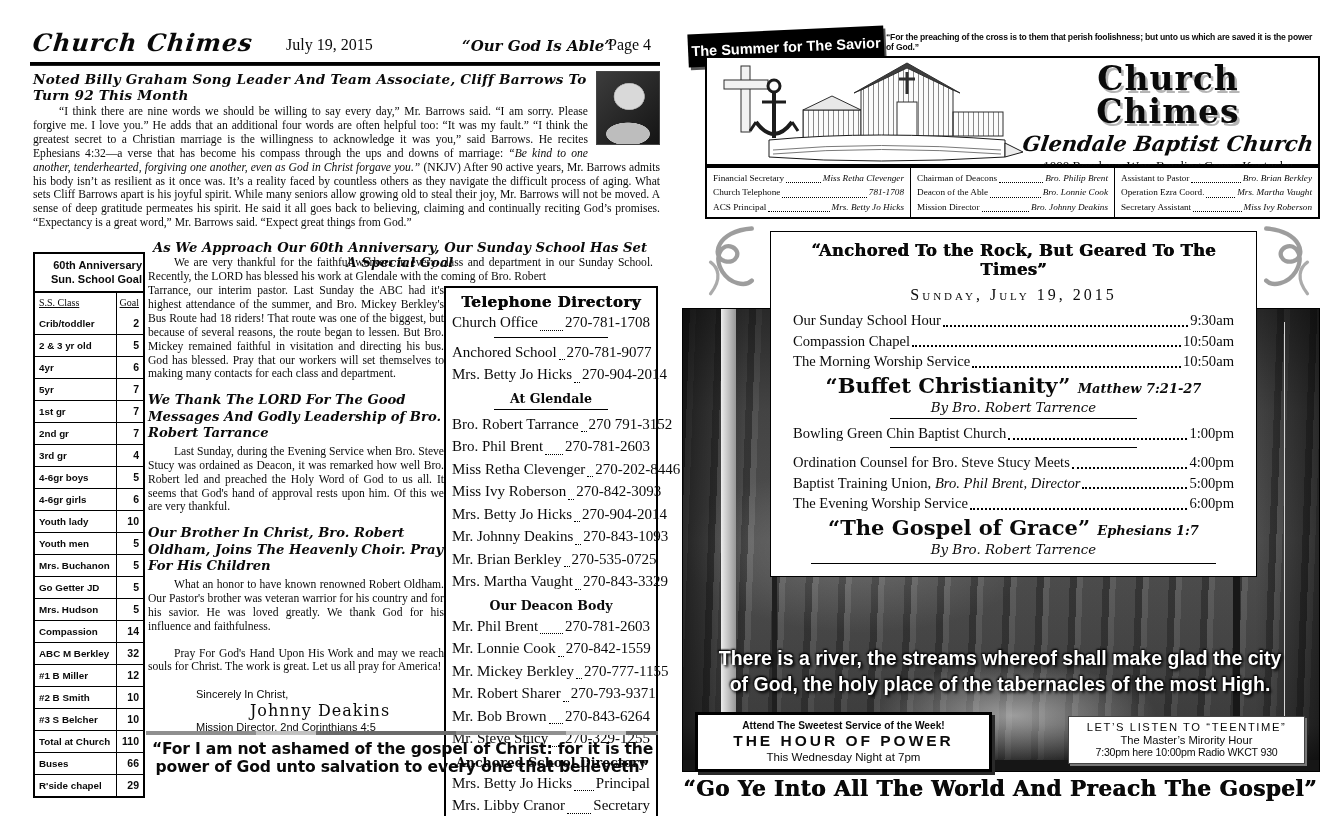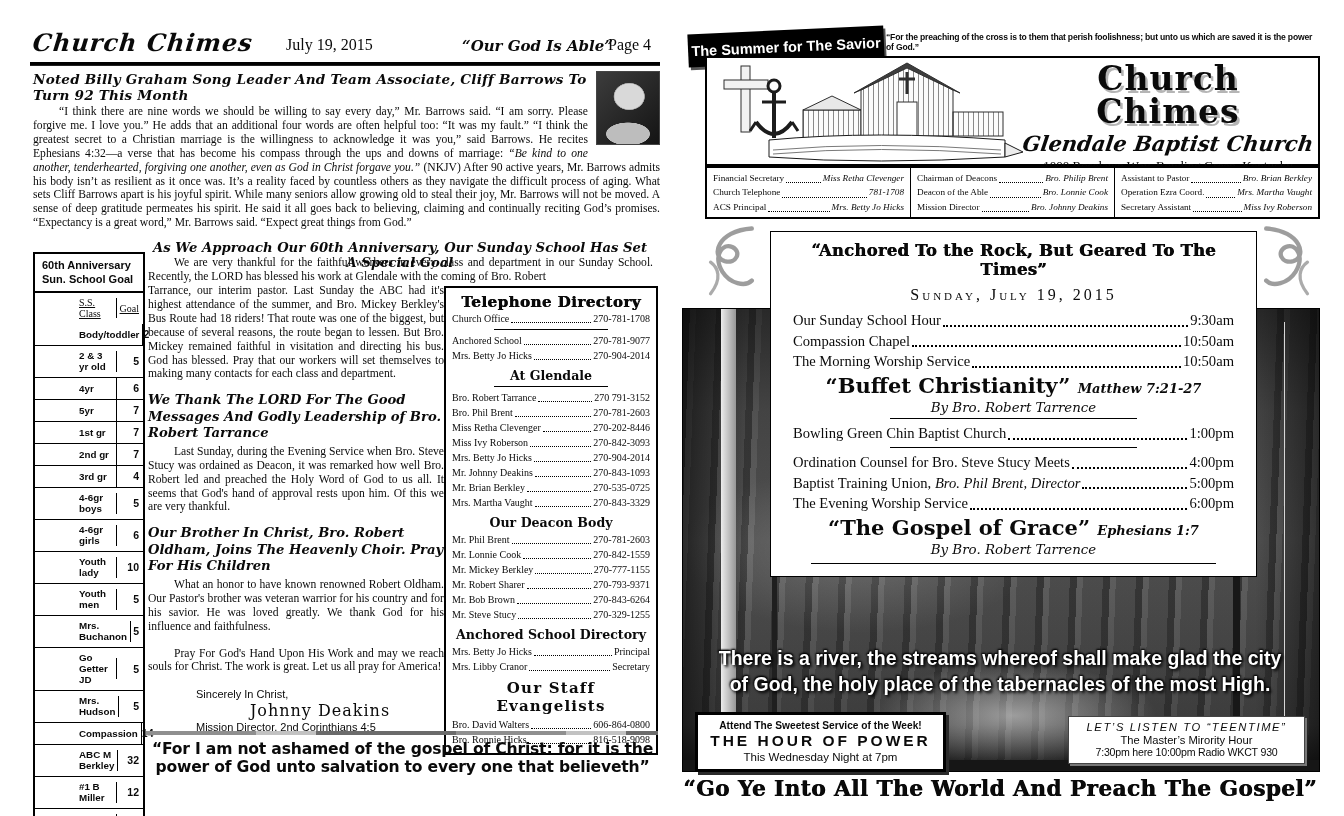--- a/index.html
+++ b/index.html
@@ -30,34 +30,34 @@
   .h2-goal { left:146px; top:240px; width:508px; font:italic bold 13.2px "DejaVu Serif", serif; text-align:center; }
   .intro-wide { left:148px; top:256px; width:505px; }
   .mid-col { left:148px; top:284px; width:296px; }
   .mid-col h2 { font:italic bold 13.2px "DejaVu Serif", serif; line-height:1.25; margin:11px 0 3px; }
   .sig { margin:14px 0 0 48px; }
   .sig .s1, .sig .s3 { font:11px "Liberation Sans", sans-serif; }
   .sig .s2 { font:16px "DejaVu Serif", serif; letter-spacing:1px; margin:1px 0;text-align:center; }
 
   
   .goal-table { left:33px; top:252px; width:112px; border:2px solid #000; font-family:"Liberation Sans", sans-serif; }
-  .gt-title { font:bold 11px "Liberation Sans", sans-serif; text-align:left; padding:4px 7px; line-height:1.3; border-bottom:1.5px solid #000; }
-  .gt-row { display:flex; border-top:1px solid #000; align-items:center;padding-left:40px; }
+  .gt-title { font:bold 11px "Liberation Sans", sans-serif; text-align:right; padding:4px 1px; line-height:1.3; border-bottom:1.5px solid #000; }
+  .gt-row { display:flex; border-top:1px solid #000; align-items:flex-end; }
   .gt-row:first-of-type { border-top:none; }
   .gt-label { flex:1; font:bold 9.8px "Liberation Sans", sans-serif; padding:4.5px 3px 4.5px 4px; }
   .gt-goal { width:27px; border-left:1px solid #000; font:bold 10.5px "Liberation Sans", sans-serif; text-align:right; padding:4.5px 4px 4.5px 0; }
   .gt-head .gt-label, .gt-head .gt-goal { font:10px "Liberation Serif", serif; text-decoration:underline; }
 
   
   .dir-box { left:444px; top:286px; width:214px; border:2px solid #000; padding:5px 6px 6px; background:#fff; }
   .dir-title { font:bold 15px "DejaVu Serif", serif; text-align:center; letter-spacing:.5px; text-shadow:.6px 0 #000; }
   .dir-h { font:bold 12.6px "DejaVu Serif", serif; text-align:center; margin:5px 0 2px; }
   .dir-h.sp { letter-spacing:1.2px; font-size:15px; }
   .dir-rule { width:58%; margin:3px auto; border-top:1.2px solid #000; }
-  .dl { display:flex; align-items:baseline; font-size:10px; line-height:1.5; }
+  .dl { display:flex; align-items:baseline; font-size:15px; line-height:1.5; }
   .dl .dots { flex:1; min-width:6px; border-bottom:1.6px dotted #000; margin:0 2px 3px; align-self:flex-end; }
   .dl .n, .dl .v { white-space:nowrap; }
 
   .gray-rule { left:146px; top:731px; width:512px; height:4px;
     background:repeating-linear-gradient(90deg,#8f8f8f 0 110px,#c2c2c2 110px 170px,#6b6b6b 170px 310px); }
   .footer-quote { left:150px; top:740px; width:505px; text-align:center;
     font:bold 15.6px "DejaVu Sans", sans-serif; line-height:1.18; letter-spacing:-.2px; }
 
   
   .ribbon { left:688px; top:30px; width:196px; height:33px; background:#000; color:#fff;
@@ -110,29 +110,29 @@
   .sermon-t { font:bold 21px "DejaVu Serif", serif; line-height:1.15; margin-top:2px; }
   .sermon-ref { font:italic bold 13px "DejaVu Serif", serif; }
   .byline { font:italic 13.4px "DejaVu Serif", serif; margin:2px 0 3px; }
   .dash-rule { width:56%; margin:3px auto 4px; border-top:1.6px solid #000; }
   .dash-rule.wide { width:92%; margin-top:6px; }
 
   .scripture { left:700px; top:645px; width:600px; z-index:3; text-align:center; color:#fff;
     font:bold 19.5px "Liberation Sans", sans-serif; line-height:1.35;
     text-shadow:2px 2px 3px #000, -1px -1px 2px #000, 1px -1px 2px #000; }
 
-  .power-box { left:695px; top:712px; width:251px; z-index:4; background:#fff; border:3.5px solid #000;
+  .power-box { left:695px; top:712px; width:297px; z-index:4; background:#fff; border:3.5px solid #000;
     box-shadow:3px 3px 0 #2a2a2a; padding:5px 4px 6px; text-align:center; font-family:"Liberation Sans", sans-serif; }
   .pb1 { font:bold 10.2px "Liberation Sans", sans-serif; }
   .pb2 { font:bold 15.5px "Liberation Sans", sans-serif; letter-spacing:3px; margin-top:1px; }
   .pb3 { font:11.5px "Liberation Sans", sans-serif; margin-top:1px; }
 
   .teen-box { left:1068px; top:716px; width:237px; z-index:4; background:#fff; border:1.5px solid #444;
     box-shadow:2px 2px 0 #777; padding:4px 3px 5px; text-align:center; font-family:"Liberation Sans", sans-serif; }
-  .tb1 { font-size:11.2px; letter-spacing:1.6px;font-style:italic; }
+  .tb1 { font-size:11.2px; letter-spacing:1.6px; }
   .tb2 { font-size:11.2px; margin-top:1px; }
   .tb3 { font-size:10.6px; letter-spacing:-.2px; }
 
   .rp-footer { left:680px; top:776px; width:640px; text-align:center;
     font:bold 21.5px "DejaVu Serif", serif; letter-spacing:.5px; text-shadow:.7px 0 #000; }
 </style>
 </head>
 <body>
 
 <div class="canvas">
@@ -158,21 +158,21 @@
         <div>60th Anniversary</div>
         <div>Sun. School Goal</div>
       </div>
       <div class="gt-row gt-head">
         <span class="gt-label">S.S. Class</span>
         <span class="gt-goal">Goal</span>
       </div>
       <div>
 
           <div class="gt-row">
-            <span class="gt-label">Body/toddler</span>
+            <span class="gt-label">Crib/toddler</span>
             <span class="gt-goal">2</span>
           </div>
 
           <div class="gt-row">
             <span class="gt-label">2 &amp; 3 yr old</span>
             <span class="gt-goal">5</span>
           </div>
 
           <div class="gt-row">
             <span class="gt-label">4yr</span>

